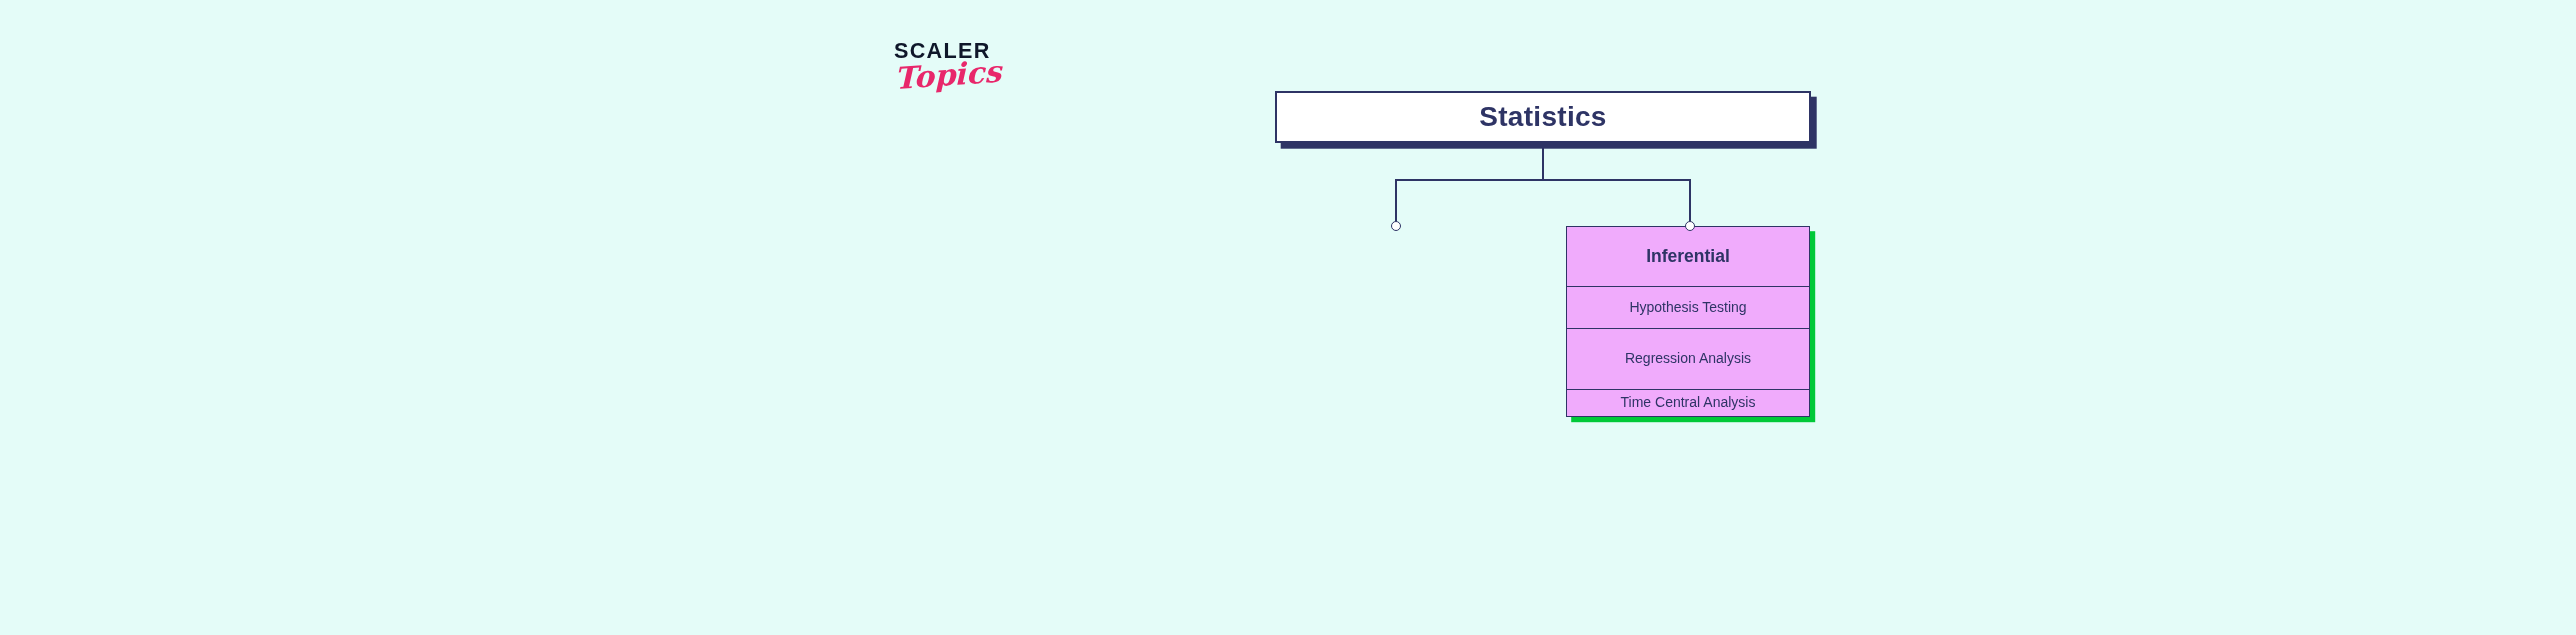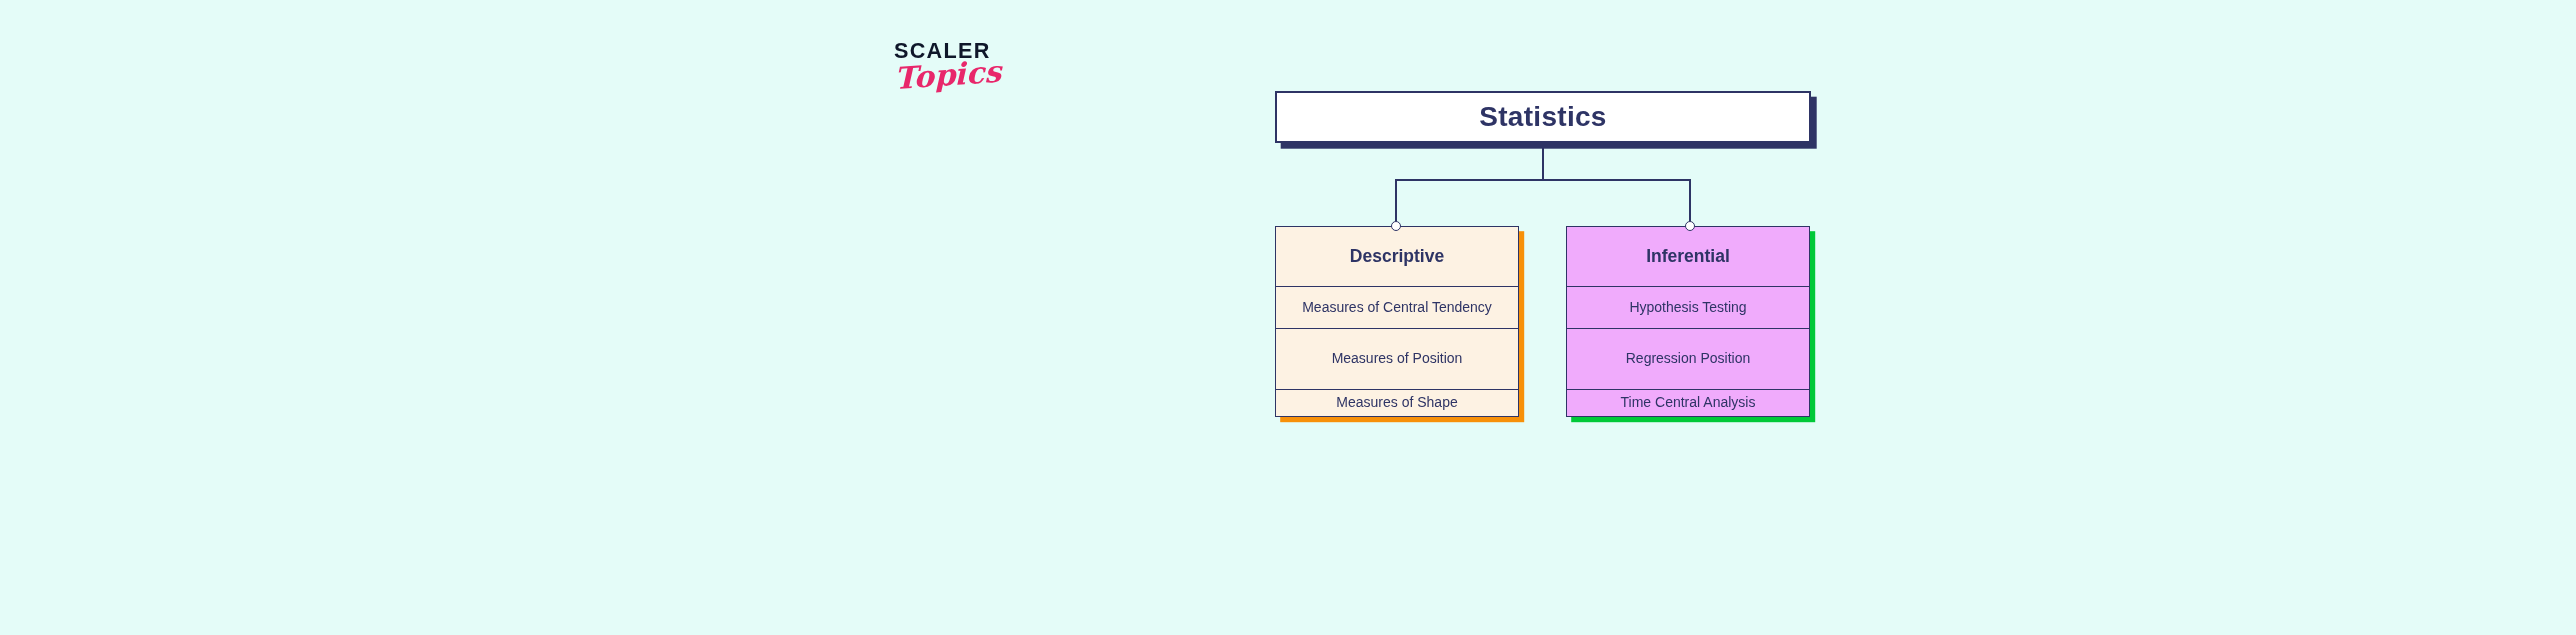--- a/index.html
+++ b/index.html
@@ -212,44 +212,30 @@
       <span id="root-title">Statistics</span>
     </div>
 
     <div class="conn" id="conn-trunk"></div>
     <div class="conn" id="conn-bar"></div>
     <div class="conn" id="conn-drop-left"></div>
     <div class="conn" id="conn-drop-right"></div>
     <div class="conn-dot" id="conn-dot-left"></div>
     <div class="conn-dot" id="conn-dot-right"></div>
 
-    <div class="branch" id="branch-descriptive">
-      <div class="branch-header">
-        <span class="branch-header-label">Descriptive</span>
-      </div>
-      <div class="branch-item">
-        <span class="branch-item-label">Measures of Central Tendency</span>
-      </div>
-      <div class="branch-item">
-        <span class="branch-item-label">Measures of Position</span>
-      </div>
-      <div class="branch-item">
-        <span class="branch-item-label">Measures of Shape</span>
-      </div>
-    </div>
 
     <div class="branch" id="branch-inferential">
       <div class="branch-header">
         <span class="branch-header-label">Inferential</span>
       </div>
       <div class="branch-item">
         <span class="branch-item-label">Hypothesis Testing</span>
       </div>
       <div class="branch-item">
-        <span class="branch-item-label">Regression Position</span>
+        <span class="branch-item-label">Regression Analysis</span>
       </div>
       <div class="branch-item">
         <span class="branch-item-label">Time Central Analysis</span>
       </div>
     </div>
 
   </div>
 </div>
 
 

